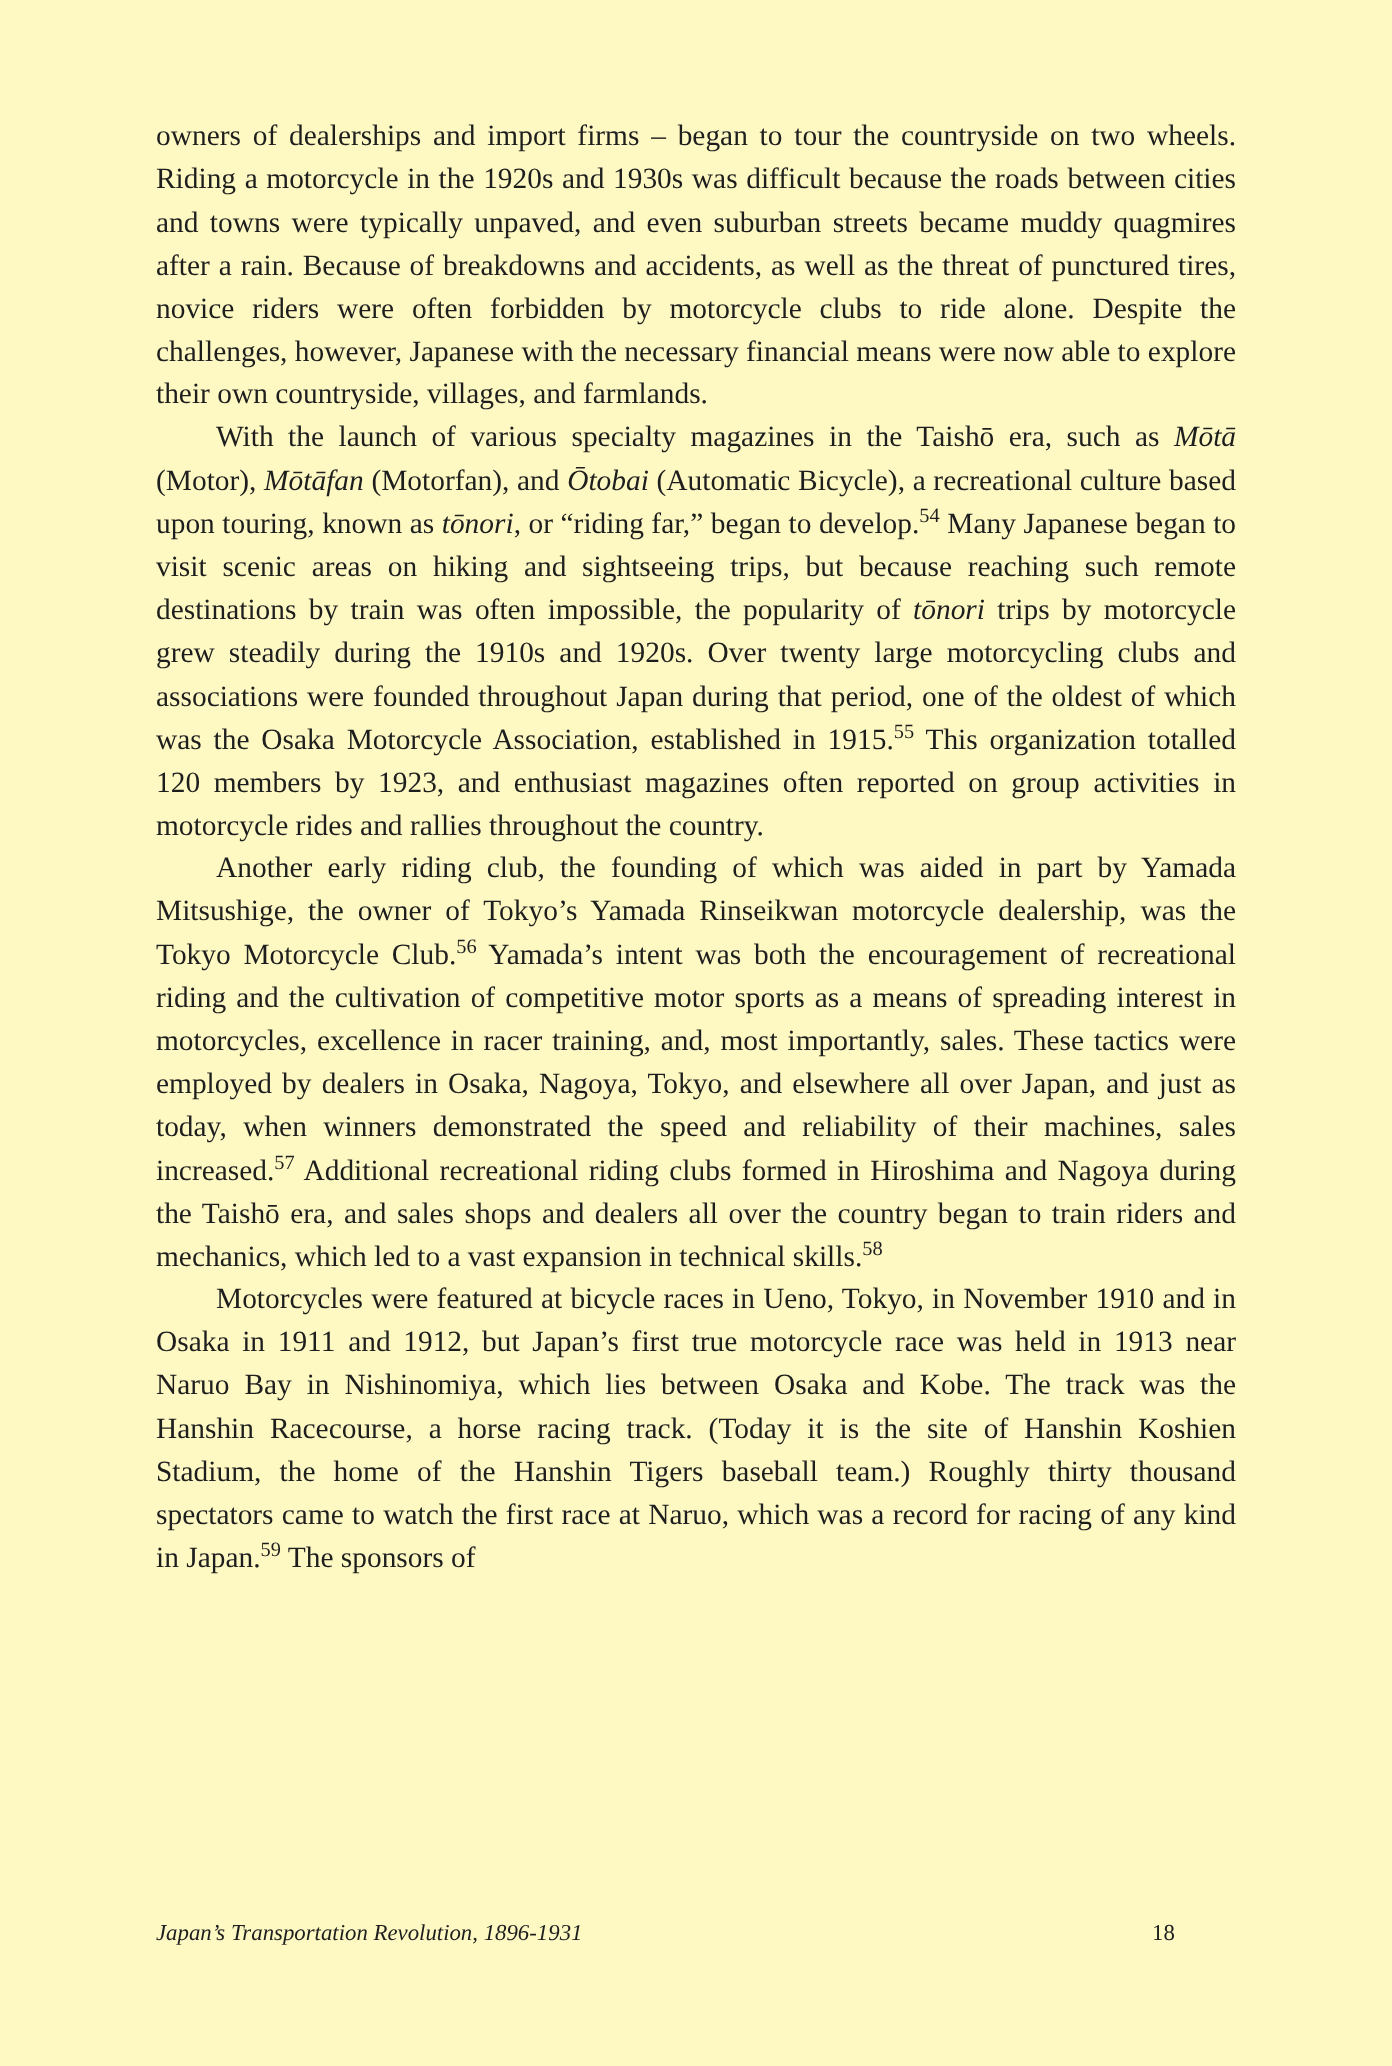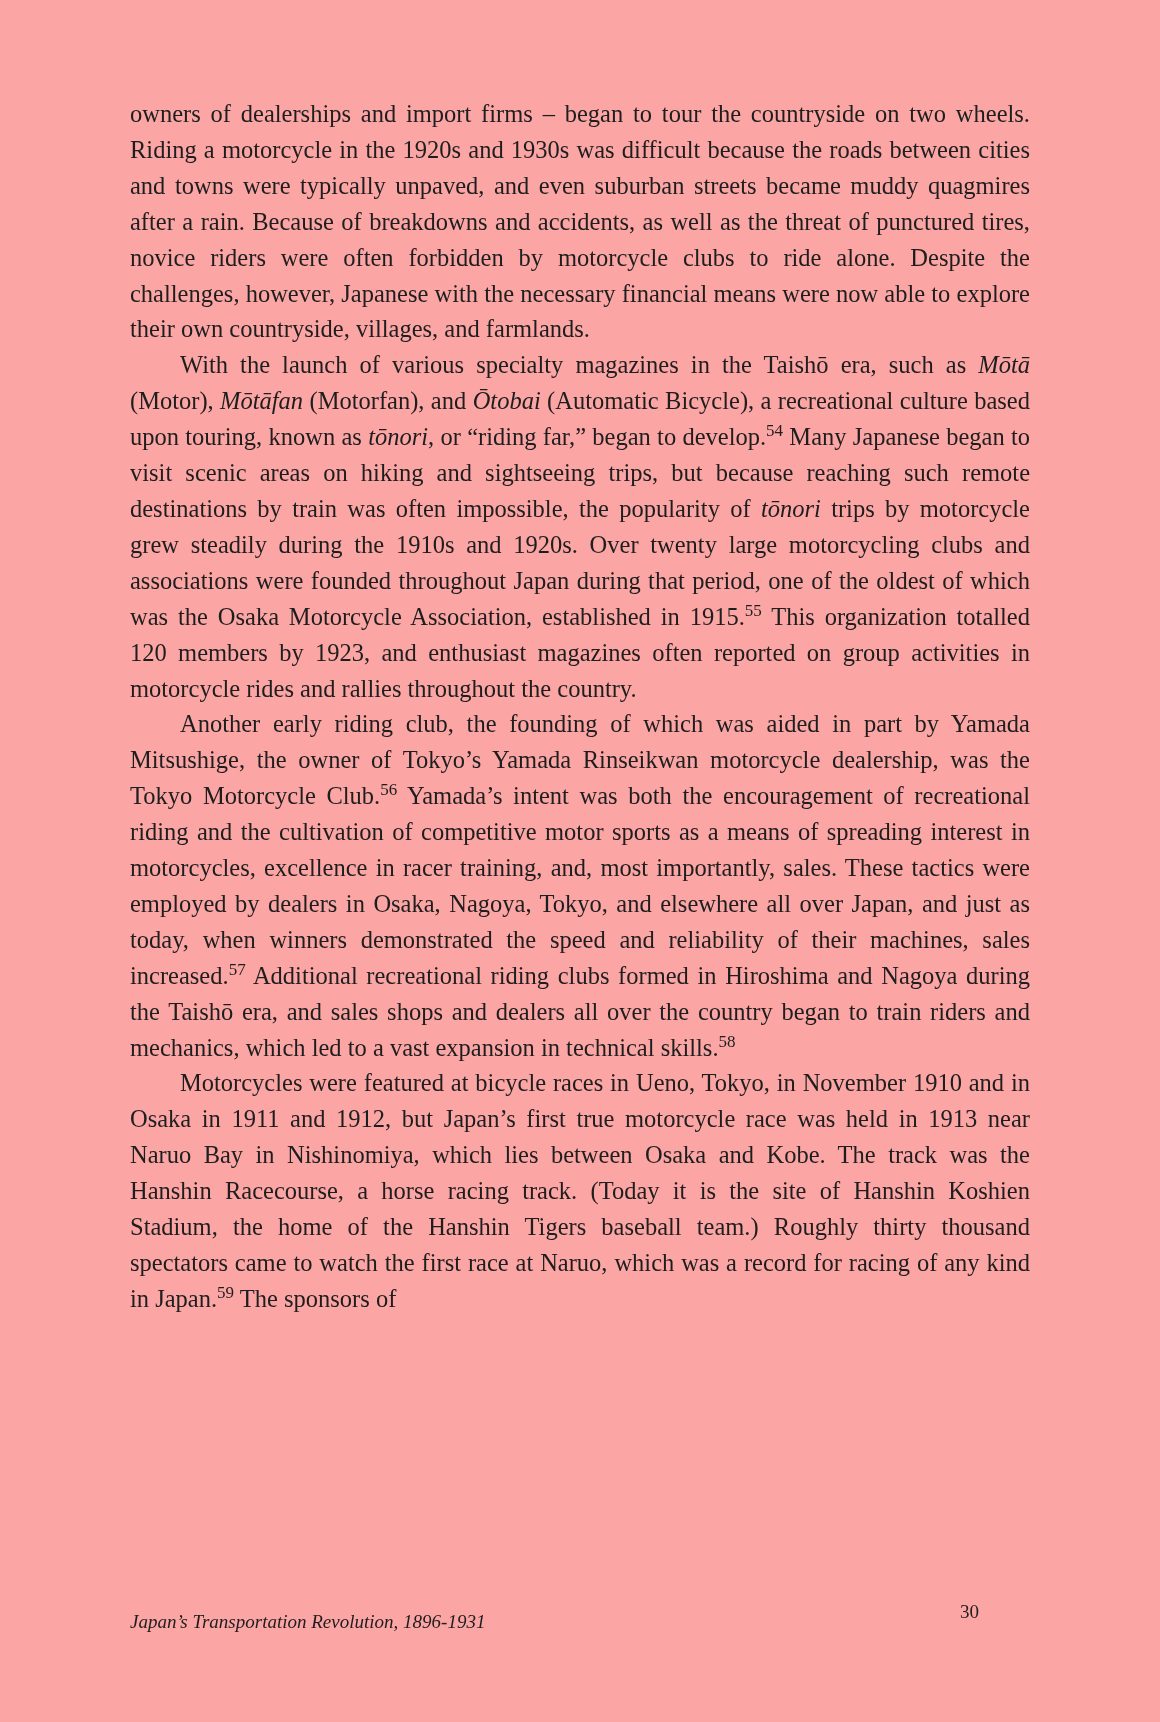--- a/index.html
+++ b/index.html
@@ -1,17 +1,17 @@
 <!DOCTYPE html>
 <html><head>
 <meta charset="utf-8">
 <style>
   html, body { margin: 0; padding: 0; background: #ffffff; }
   body { width: 1160px; height: 1722px; position: relative; overflow: hidden; }
-  .page { position: absolute; left: 0; top: 0; width: 1160px; height: 1722px; background: #fca5a5; }
+  .page { position: absolute; left: 0; top: 0; width: 1160px; height: 1722px; background: #fef9c3; }
   .body-text {
     position: absolute;
     left: 130px;
     top: 96px;
     width: 900px;
     font-family: "Liberation Serif", "DejaVu Serif", serif;
     font-size: 24.5px;
     line-height: 35.9px;
     color: #1e1e1e;
     text-align: justify;
@@ -27,21 +27,20 @@
   }
   .footer-title {
     position: absolute;
     left: 130px;
     top: 1601px;
     font-family: "Liberation Serif", "DejaVu Serif", serif;
     font-style: italic;
     font-size: 19px;
     color: #1e1e1e;
     white-space: nowrap;
-    margin-top: 10px;
   }
   .footer-page {
     position: absolute;
     left: 960px;
     top: 1601px;
     font-family: "Liberation Serif", "DejaVu Serif", serif;
     font-size: 19px;
     color: #1e1e1e;
   }
 </style>
@@ -49,14 +48,14 @@
 <body>
 
 <div class="page">
   <div class="body-text" id="body-text">
       <p><span>owners of dealerships and import firms – began to tour the countryside on two wheels. Riding a motorcycle in the 1920s and 1930s was difficult because the roads between cities and towns were typically unpaved, and even suburban streets became muddy quagmires after a rain. Because of breakdowns and accidents, as well as the threat of punctured tires, novice riders were often forbidden by motorcycle clubs to ride alone. Despite the challenges, however, Japanese with the necessary financial means were now able to explore their own countryside, villages, and farmlands.</span></p>
       <p class="indent"><span>With the launch of various specialty magazines in the Taishō era, such as </span><i>Mōtā</i><span> (Motor), </span><i>Mōtāfan</i><span> (Motorfan), and </span><i>Ōtobai</i><span> (Automatic Bicycle), a rec­reational culture based upon touring, known as </span><i>tōnori</i><span>, or “riding far,” began to develop.</span><sup>54</sup><span> Many Japanese began to visit scenic areas on hiking and sightseeing trips, but because reaching such remote destinations by train was often impos­sible, the popularity of </span><i>tōnori</i><span> trips by motorcycle grew steadily during the 1910s and 1920s. Over twenty large motorcycling clubs and associations were founded throughout Japan during that period, one of the oldest of which was the Osaka Motorcycle Association, established in 1915.</span><sup>55</sup><span> This organization totalled 120 members by 1923, and enthusiast magazines often reported on group activities in motorcycle rides and rallies throughout the country.</span></p>
       <p class="indent"><span>Another early riding club, the founding of which was aided in part by Yamada Mitsushige, the owner of Tokyo’s Yamada Rinseikwan motorcycle dealership, was the Tokyo Motorcycle Club.</span><sup>56</sup><span> Yamada’s intent was both the encouragement of recreational riding and the cultivation of competitive mo­tor sports as a means of spreading interest in motorcycles, excellence in racer training, and, most importantly, sales. These tactics were employed by dealers in Osaka, Nagoya, Tokyo, and elsewhere all over Japan, and just as today, when win­ners demonstrated the speed and reliability of their machines, sales increased.</span><sup>57</sup><span> Additional recreational riding clubs formed in Hiroshima and Nagoya during the Taishō era, and sales shops and dealers all over the country began to train riders and mechanics, which led to a vast expansion in technical skills.</span><sup>58</sup></p>
       <p class="indent"><span>Motorcycles were featured at bicycle races in Ueno, Tokyo, in November 1910 and in Osaka in 1911 and 1912, but Japan’s first true motorcycle race was held in 1913 near Naruo Bay in Nishinomiya, which lies between Osaka and Kobe. The track was the Hanshin Racecourse, a horse racing track. (Today it is the site of Hanshin Koshien Stadium, the home of the Hanshin Tigers base­ball team.) Roughly thirty thousand spectators came to watch the first race at Naruo, which was a record for racing of any kind in Japan.</span><sup>59</sup><span> The sponsors of</span></p>
     </div>
   <div class="footer-title">Japan’s Transportation Revolution, 1896-1931</div>
-  <div class="footer-page">30</div>
+  <div class="footer-page">18</div>
 </div>
 
 </body></html>

